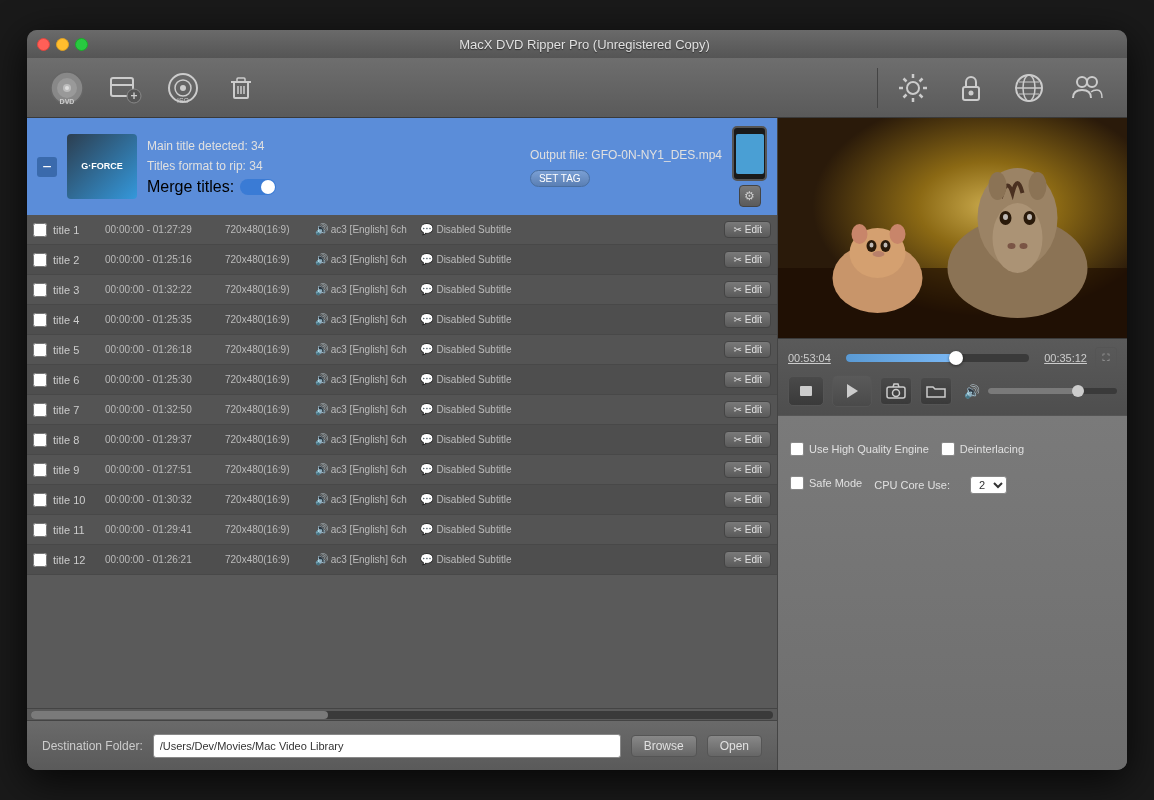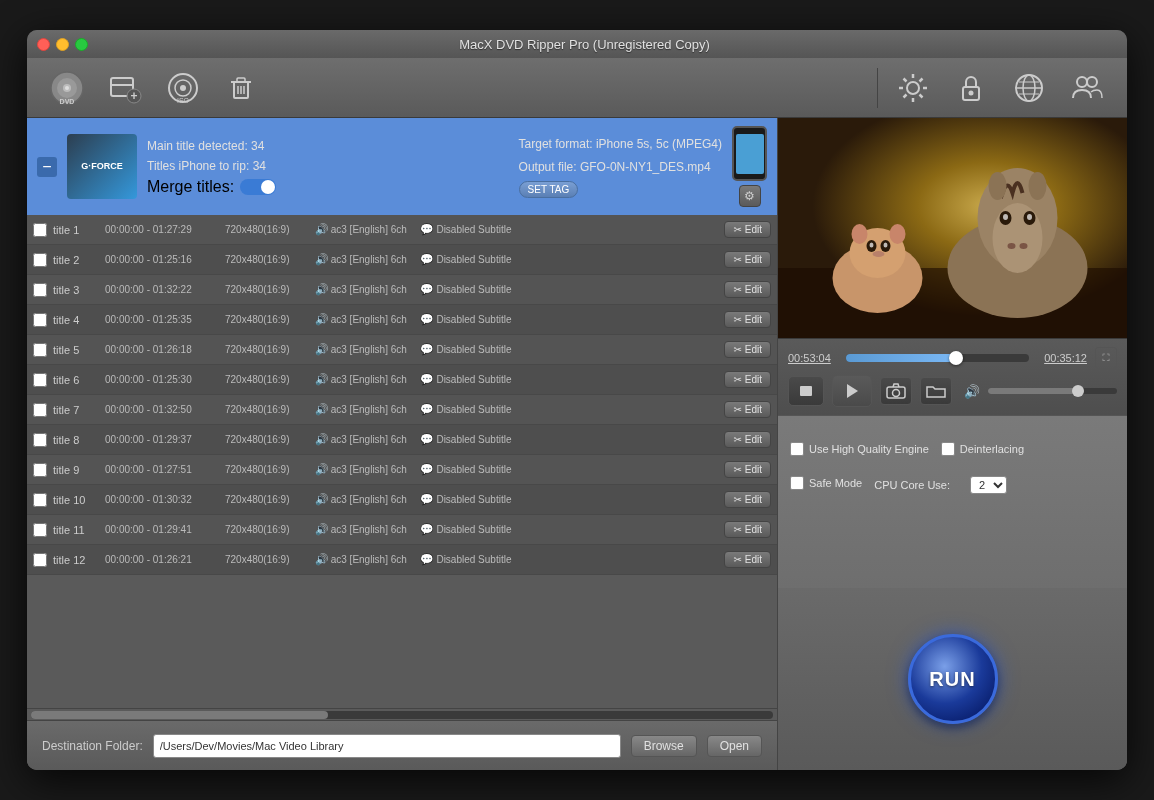--- a/index.html
+++ b/index.html
@@ -737,35 +737,31 @@
           <div class="movie-thumb-img">
             <div class="movie-thumb-text">G·FORCE</div>
           </div>
         </div>
         <div class="info-text">
           <p>
             <span>Main title detected:</span>
             <span>34</span>
           </p>
           <p>
-            <span>Titles iPhone to rip:</span>
+            <span>Titles format to rip:</span>
             <span>34</span>
           </p>
           <div class="merge-row">
             <span>Merge titles:</span>
             <div class="toggle-switch">
               <div class="toggle-knob"></div>
             </div>
           </div>
         </div>
         <div class="target-info">
-          <p>
-            <span>Target format:</span>
-            <span>iPhone 5s, 5c (MPEG4)</span>
-          </p>
           <p>
             <span>Output file:</span>
             <span>GFO-0N-NY1_DES.mp4</span>
           </p>
           <button class="set-tag-btn">SET TAG</button>
         </div>
 
         <div style="display:flex;flex-direction:column;align-items:center;gap:4px;">
           <div class="phone-icon">
             <div class="phone-screen"></div>
@@ -1065,18 +1061,15 @@
             <span>Safe Mode</span>
           </label>
           <div class="cpu-row">
             <span class="cpu-label">CPU Core Use:</span>
             <select class="cpu-select" id="cpu-select">
             <option value="1">1</option><option value="2" selected="">2</option><option value="3">3</option><option value="4">4</option></select>
           </div>
         </div>
       </div>
 
-      <div class="run-area">
-        <button class="run-btn">RUN</button>
-      </div>
     </div>
   </div>
 </div>
 
 </body></html>

